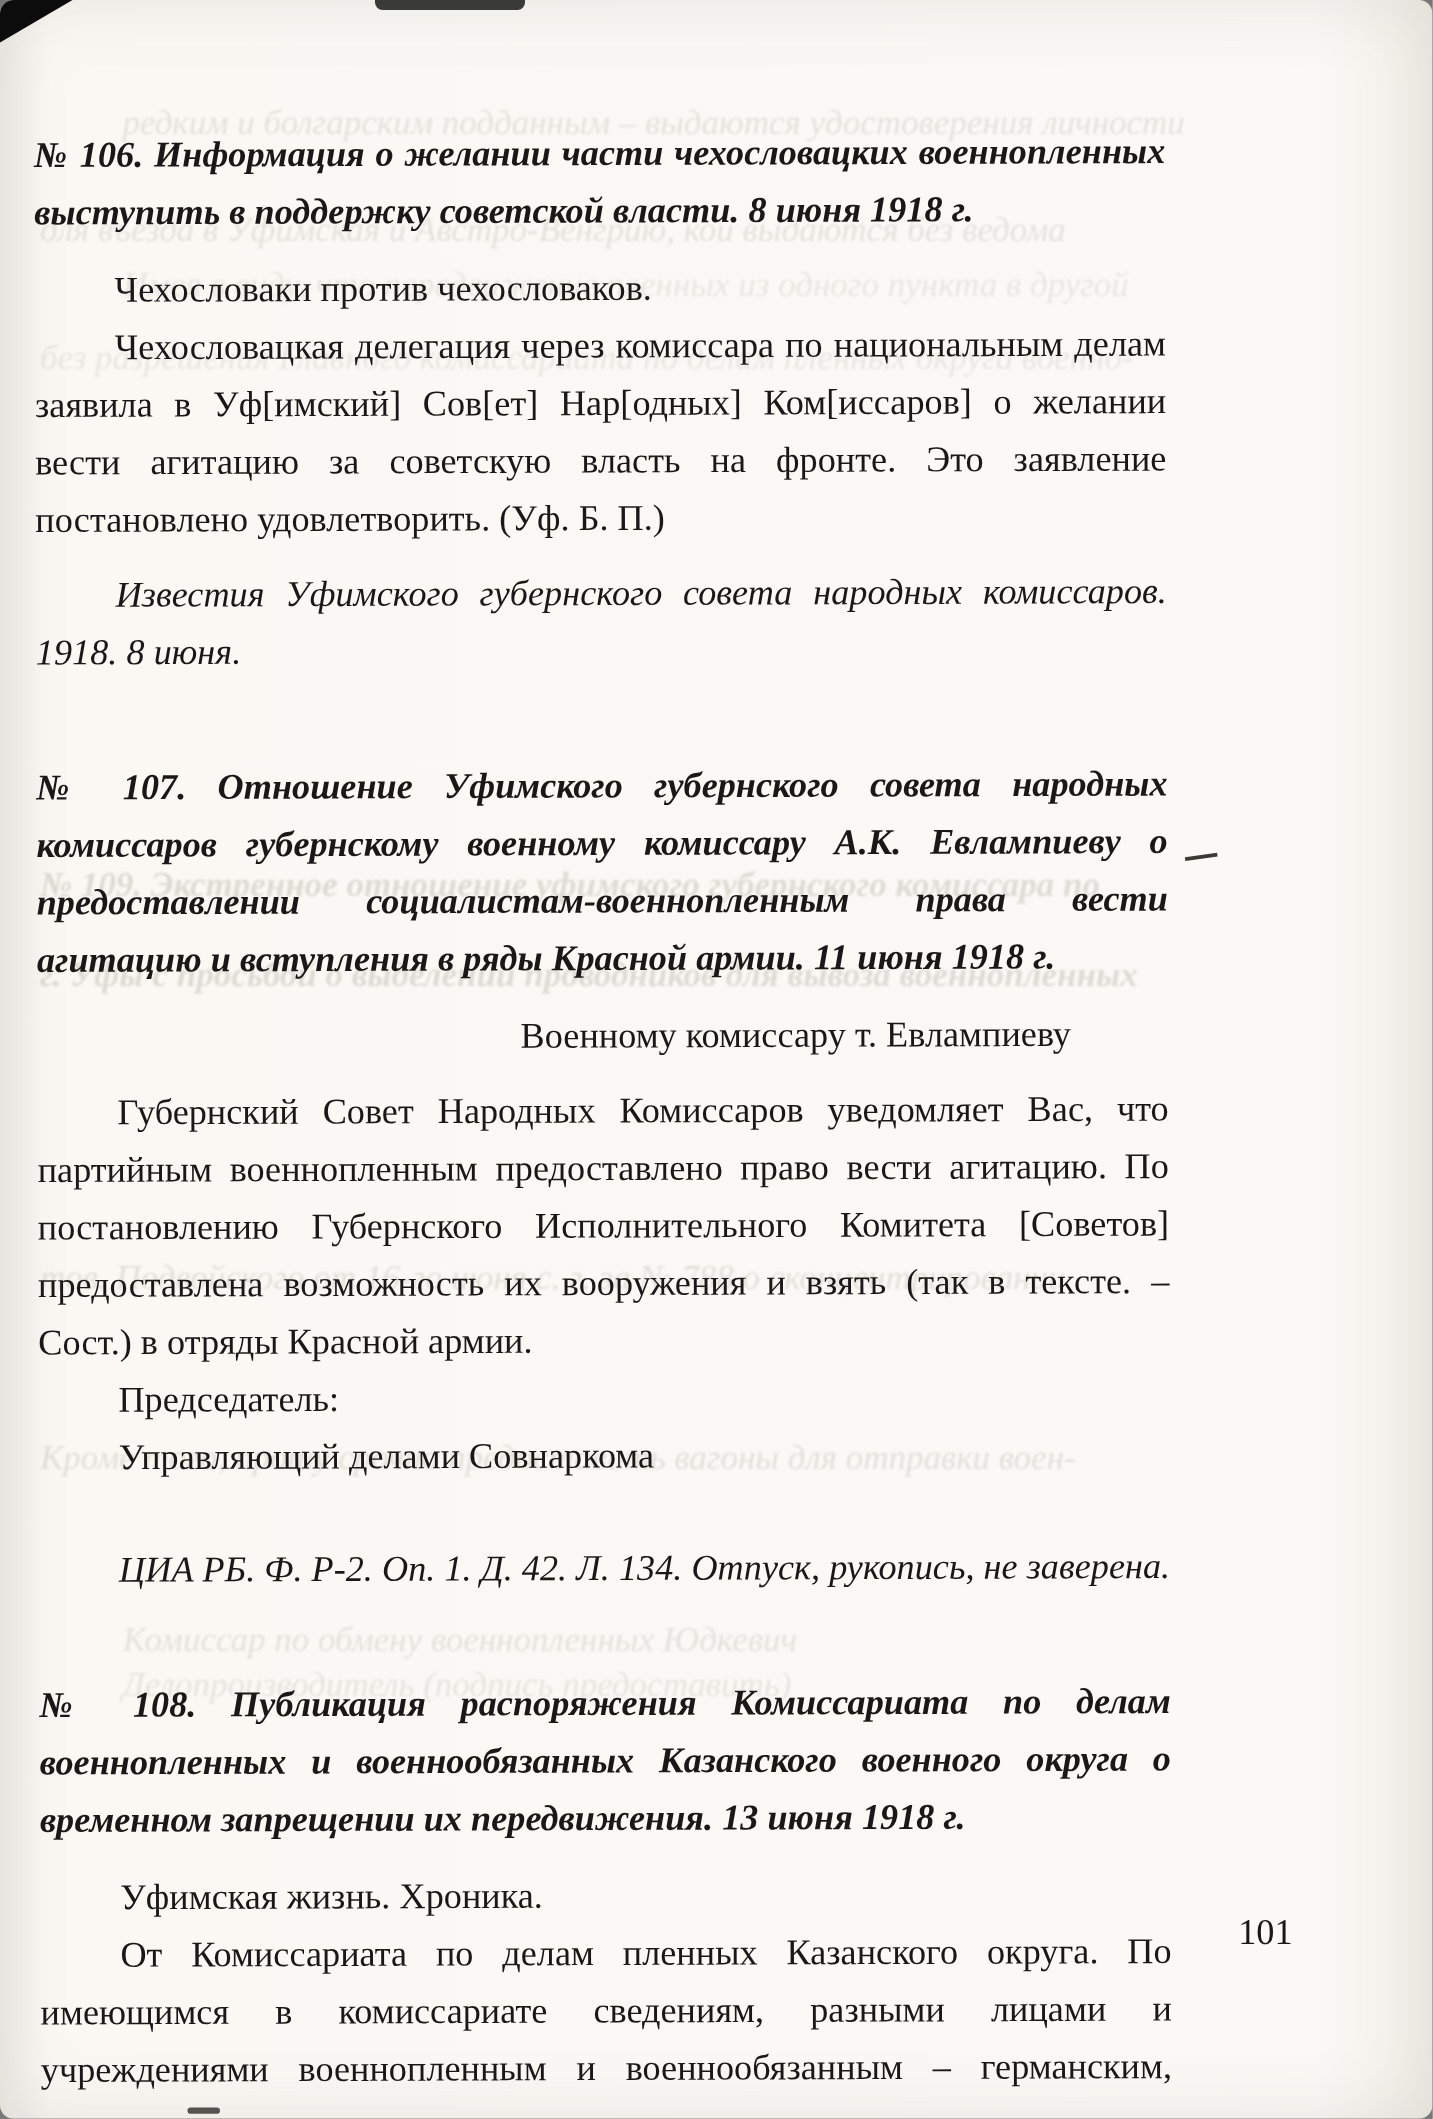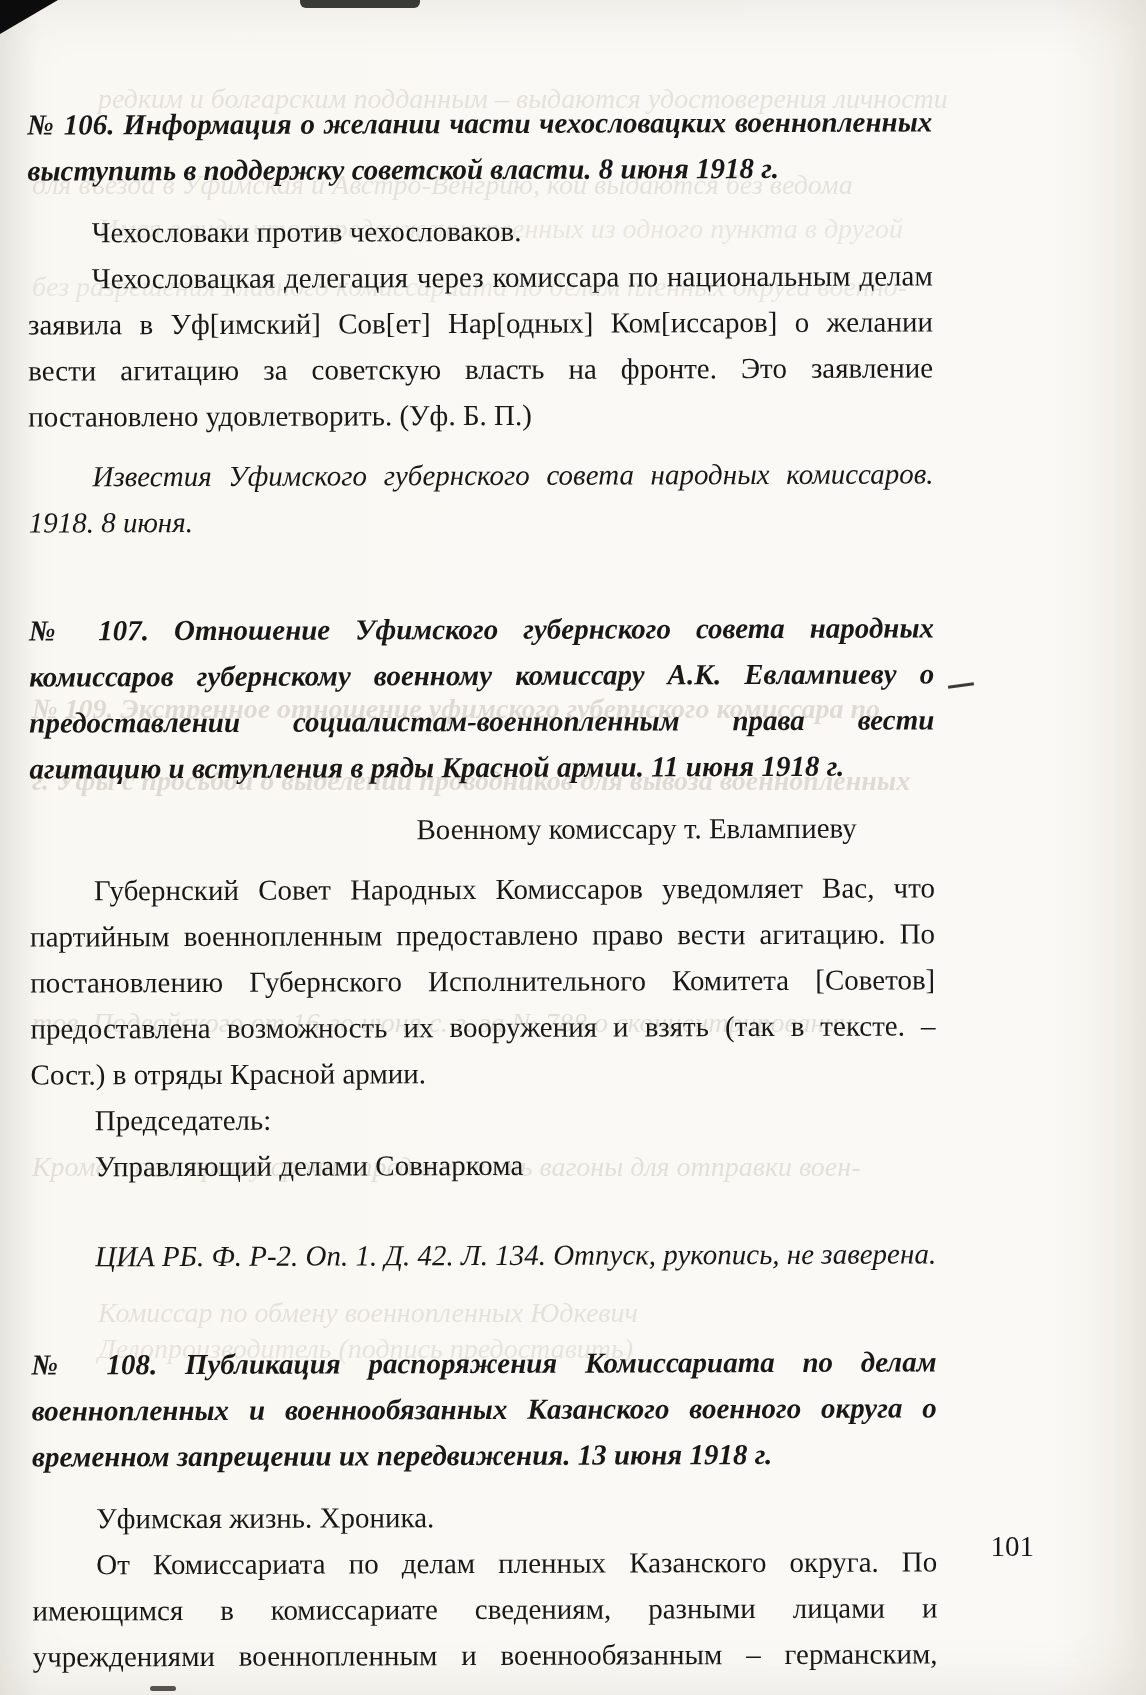--- a/index.html
+++ b/index.html
@@ -7,20 +7,21 @@
     position:relative;
     width:1146px;height:1695px;
     margin:0 auto;
     overflow:hidden;
     background:
       linear-gradient(90deg, #efeee8 0px, #f9f8f3 40px, #faf9f5 1050px, #f1efe8 1146px),
       #faf9f5;
     box-shadow:inset 0 0 60px rgba(90,85,70,.12);
     font-family:"Liberation Serif", serif;
     color:#191817;
+    border-radius:11px;
   }
   
   .ghost{position:absolute;inset:0;z-index:1;pointer-events:none;}
   .gl{
     position:absolute;
     font-size:28px;line-height:42px;
     color:#8d897a;opacity:.20;
     filter:blur(.7px);
     white-space:nowrap;
     font-style:italic;

